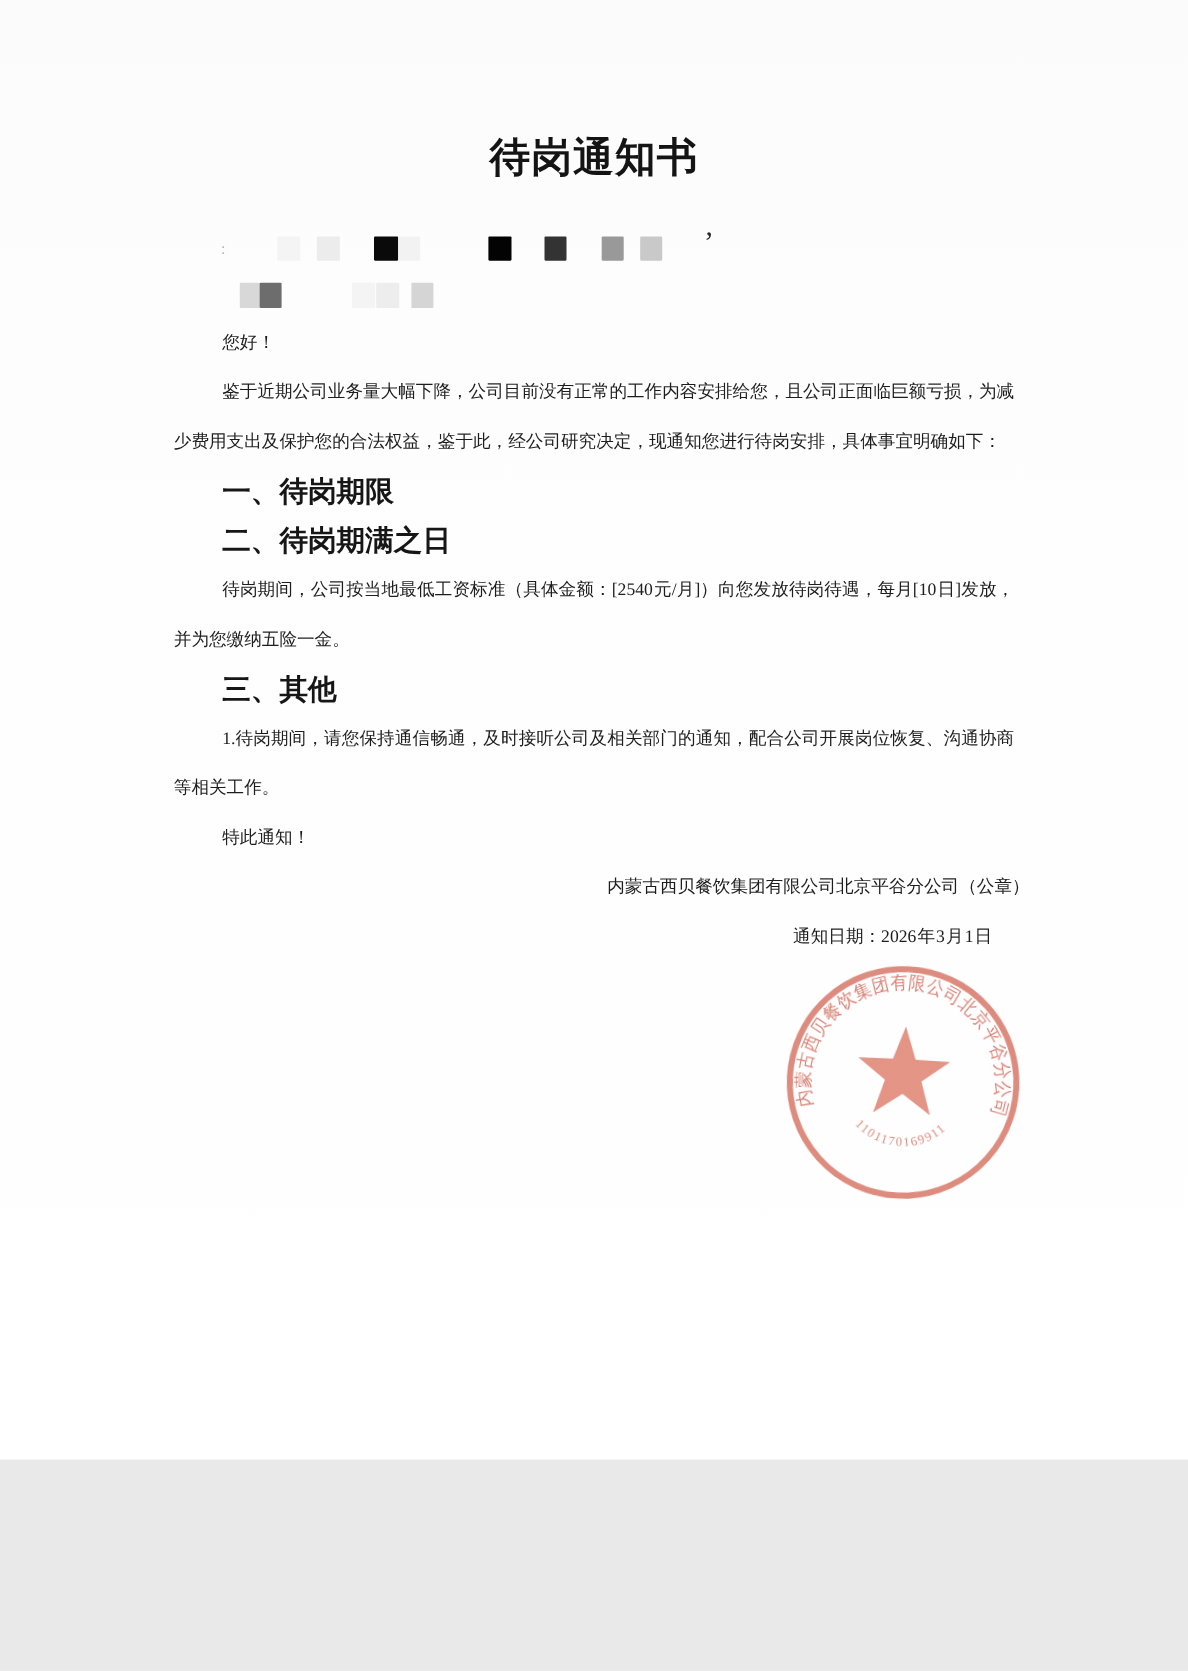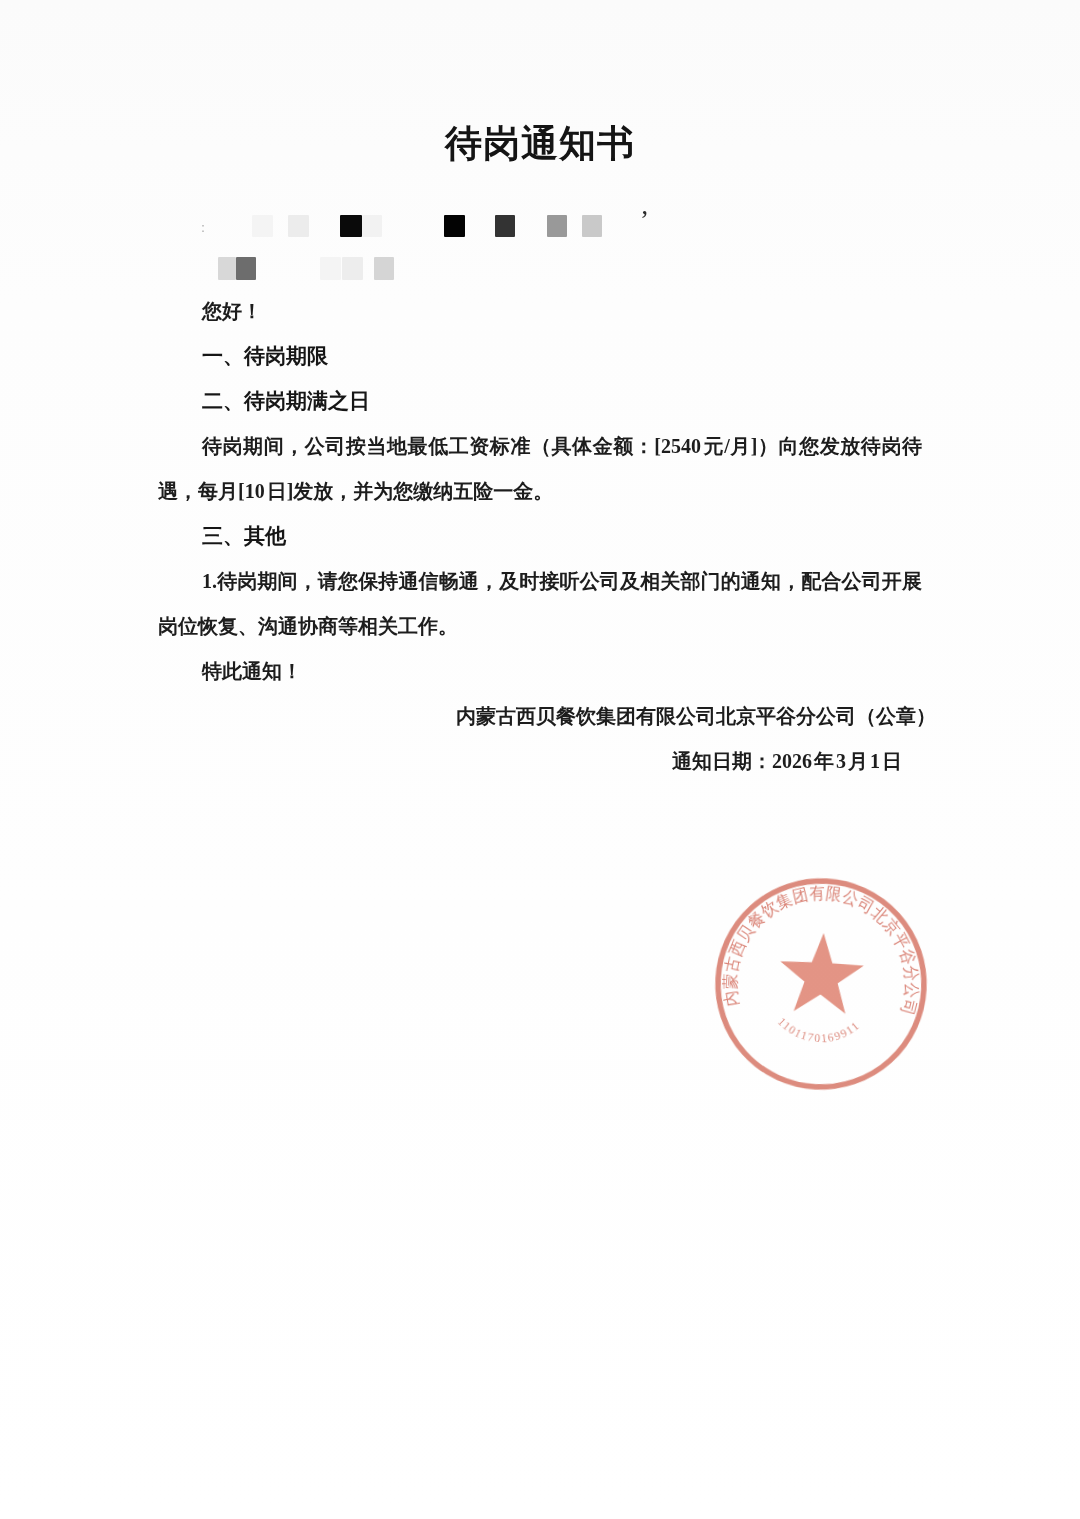--- a/index.html
+++ b/index.html
@@ -1,36 +1,36 @@
 <!DOCTYPE html>
 <html><head>
 <meta charset="utf-8">
 <style>
   html,body{margin:0;padding:0;background:#e9e9e9;}
   .page{
-    position:relative;width:1080px;height:1519px;margin:0 auto;
+    position:relative;width:1080px;height:1327px;margin:0 auto;
     background:linear-gradient(180deg,#fbfbfb 0%,#fdfdfd 20%,#ffffff 100%);
     font-family:"Liberation Serif","DejaVu Serif",serif;
     color:#1d1d1d;overflow:hidden;
   }
   .title{
     margin:118px 0 0 0;text-align:center;
     font-size:37px;line-height:52px;font-weight:700;color:#141414;
     letter-spacing:1px;
   }
   .content{margin:0 158px;width:764px;}
   
   .redzone{position:relative;height:76px;margin-top:43px;}
   .rblock{position:absolute;border-radius:1px;}
   .mark{position:absolute;line-height:1;}
   .mark-colon{left:38px;top:8px;font-size:14px;color:#b9b9b9;}
   .mark-apos{left:482px;top:-6px;font-size:27px;color:#2b2b2b;}
   
-  p,h2{margin:0;font-size:20px;line-height:45px;font-weight:700;word-spacing:-3px;}
-  h2{font-weight:700;font-size:21px;text-indent:44px;color:#161616;}
+  p,h2{margin:0;font-size:16px;line-height:45px;font-weight:400;word-spacing:-3px;}
+  h2{font-weight:700;font-size:26px;text-indent:44px;color:#161616;}
   .indent{text-indent:44px;}
   .just{text-align:justify;}
   .sig{text-align:right;}
   .sig-company{margin-right:-14px;}
   .sig-date{margin-right:20px;}
   
   .seal{
     position:absolute;left:701px;top:864px;width:240px;height:240px;
     mix-blend-mode:multiply;opacity:.82;transform:rotate(3deg);
     filter:blur(.4px);pointer-events:none;
@@ -62,20 +62,21 @@
         <div class="rblock" style="left: 424px; top: 2px; width: 20px; height: 22px; background: rgb(201, 201, 201);"></div>
         <div class="rblock" style="left: 60px; top: 44px; width: 18px; height: 23px; background: rgb(216, 216, 216);"></div>
         <div class="rblock" style="left: 78px; top: 44px; width: 20px; height: 23px; background: rgb(109, 109, 109);"></div>
         <div class="rblock" style="left: 162px; top: 44px; width: 21px; height: 23px; background: rgb(244, 244, 244);"></div>
         <div class="rblock" style="left: 184px; top: 44px; width: 21px; height: 23px; background: rgb(237, 237, 237);"></div>
         <div class="rblock" style="left: 216px; top: 44px; width: 20px; height: 23px; background: rgb(213, 213, 213);"></div>
       </div>
 
     <p class="indent">您好！</p>
 
+    <p class="indent just">鉴于近期公司业务量大幅下降，公司目前没有正常的工作内容安排给您，且公司正面临巨额亏损，为减少费用支出及保护您的合法权益，鉴于此，经公司研究决定，现通知您进行待岗安排，具体事宜明确如下：</p>
 
     <h2>一、待岗期限</h2>
 
     <h2>二、待岗期满之日</h2>
     <p class="indent just">待岗期间，公司按当地最低工资标准（具体金额：[2540 元/月]）向您发放待岗待遇，每月[10 日]发放，并为您缴纳五险一金。</p>
 
     <h2>三、其他</h2>
     <p class="indent just">1.待岗期间，请您保持通信畅通，及时接听公司及相关部门的通知，配合公司开展岗位恢复、沟通协商等相关工作。</p>
 
     <p class="indent">特此通知！</p>

